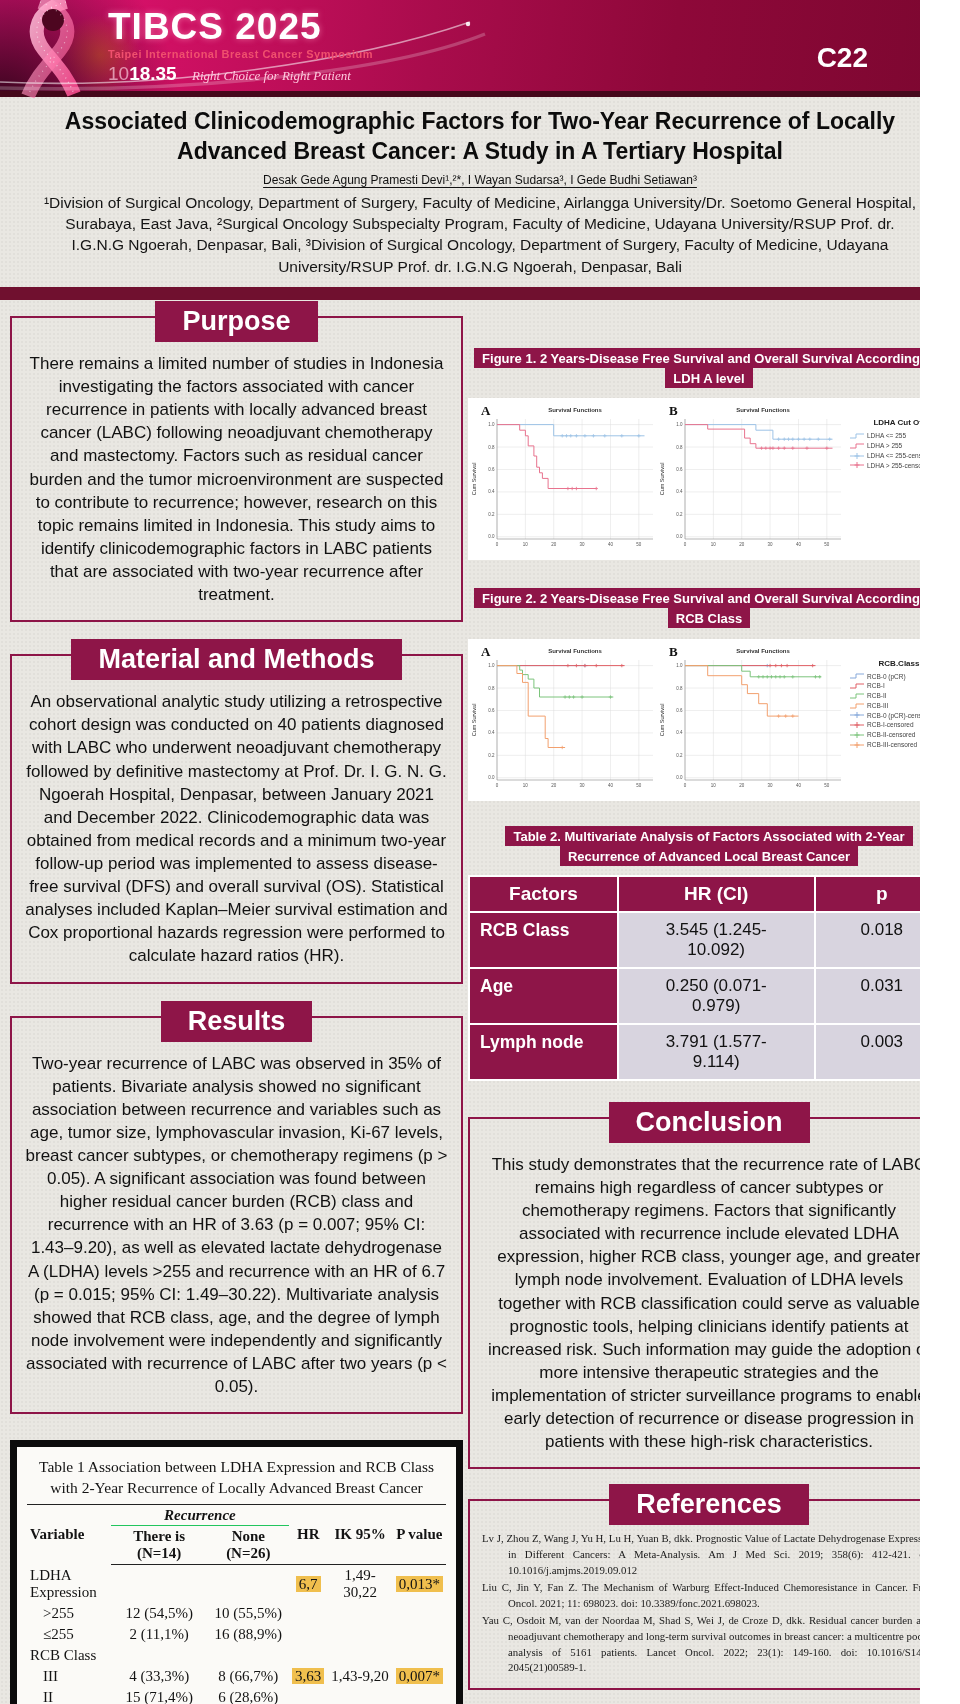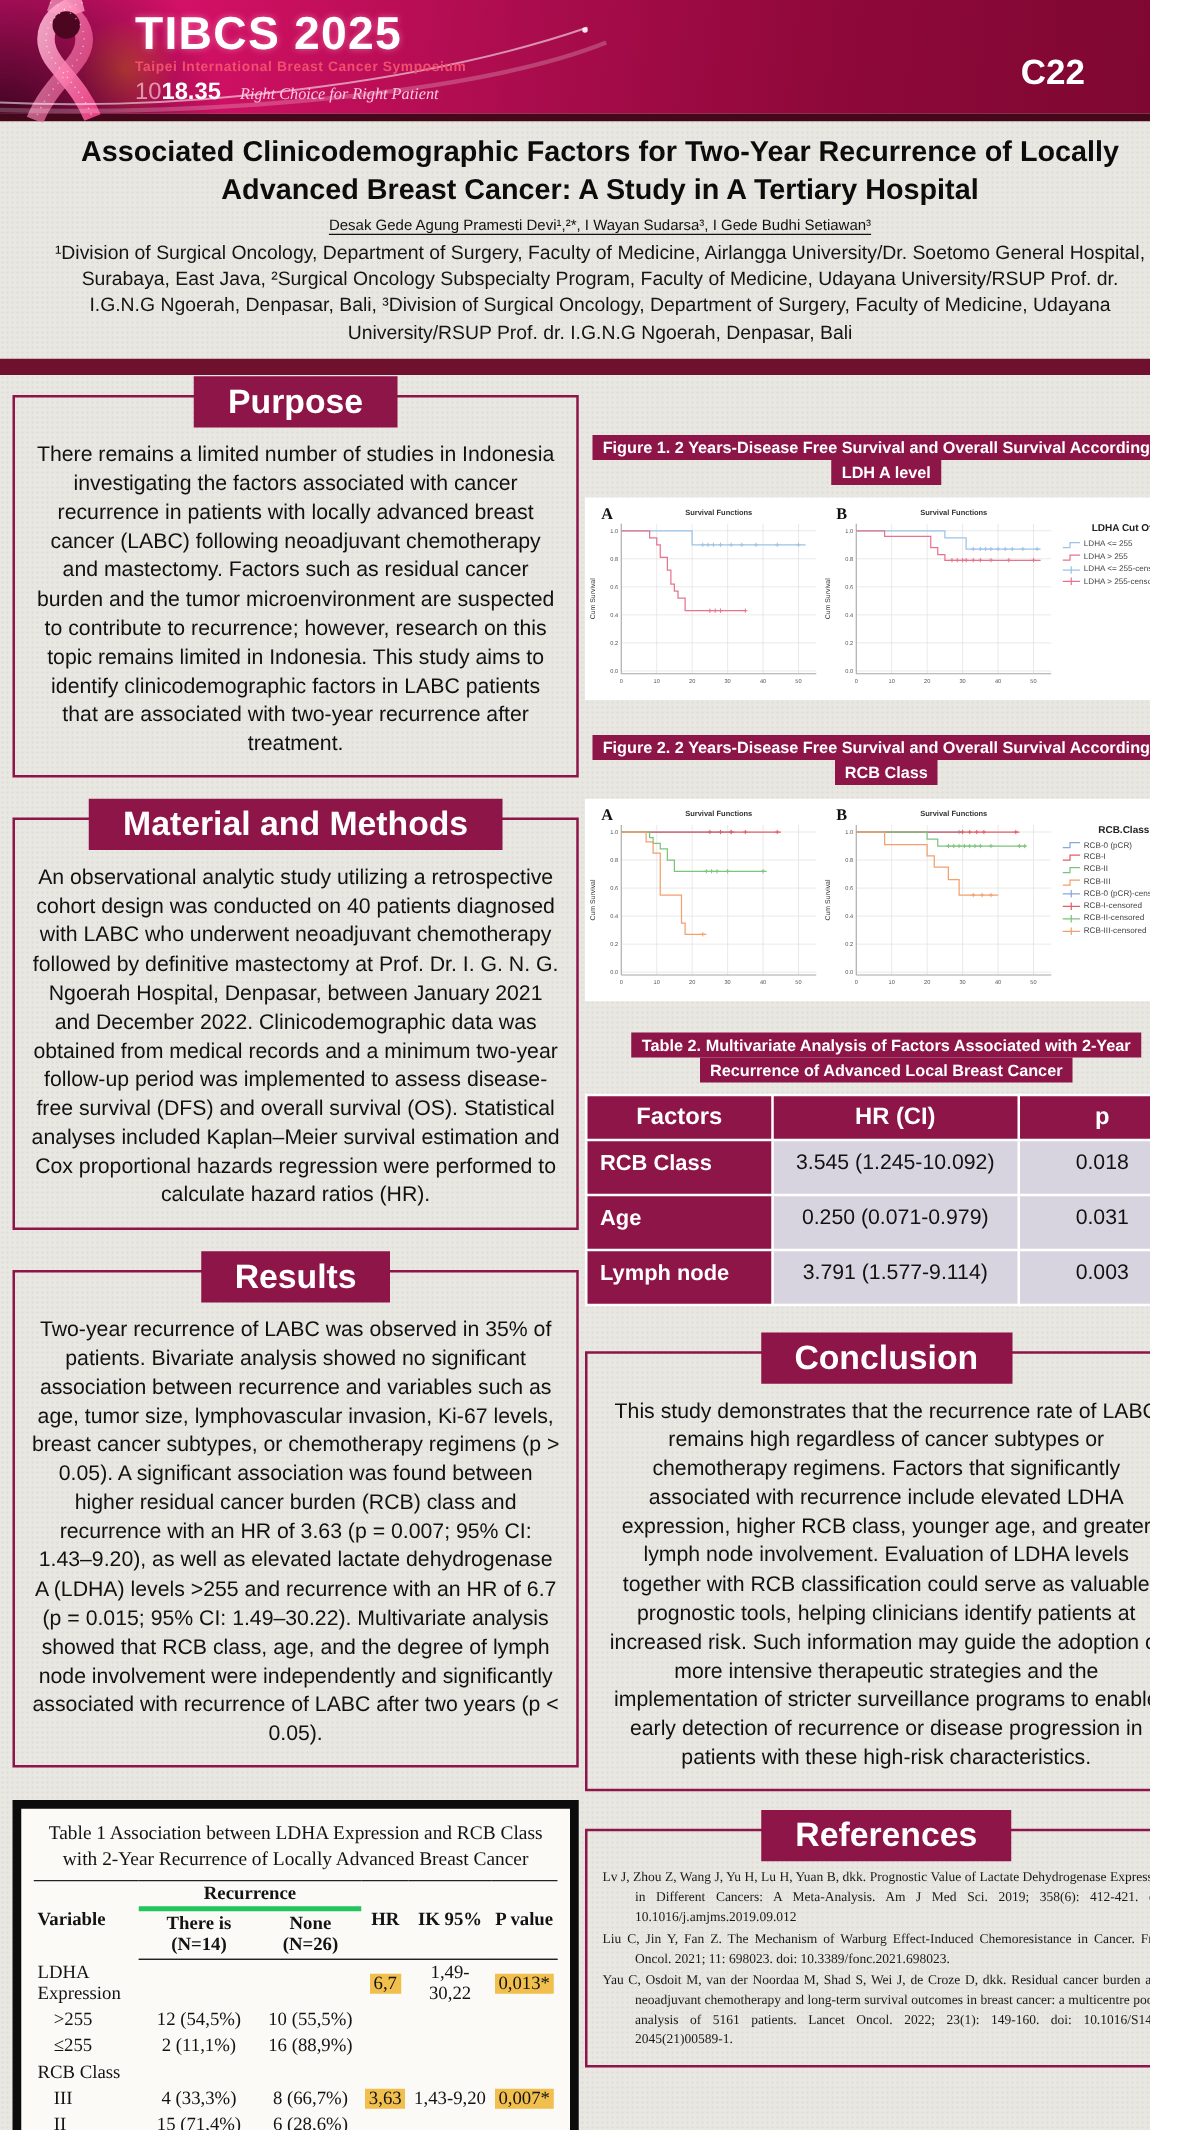--- a/index.html
+++ b/index.html
@@ -67,33 +67,33 @@
   .legend-row svg{flex:0 0 auto;}
 
   
   .t2-wrap{margin-top:8px;}
   table.t2{width:100%;border-collapse:collapse;border:2px solid #3a3a3a;}
   .t2 th,.t2 td{border:2px solid #fff;box-sizing:border-box;}
   .t2 thead th{background:#8e1548;color:#fff;font-size:19px;font-weight:bold;
     padding:6px 4px;text-align:center;}
   .t2 tbody th{background:#8e1548;color:#fff;font-size:17.5px;font-weight:bold;
     text-align:left;padding:7px 10px;vertical-align:top;height:44px;}
-  .t2 tbody td{background:#d8d4df;font-size:17px;padding:7px 0;
+  .t2 tbody td{background:#d8d4df;font-size:17px;padding:7px 24px;
     text-align:center;vertical-align:top;}
   .t2 col.c1{width:31%;} .t2 col.c2{width:41%;} .t2 col.c3{width:28%;}
 
   
   .t1-wrap{margin-top:26px;background:#fbfaf7;border:7px solid #0c0c0c;
     padding:8px 10px 8px;font-family:"Liberation Serif",serif;color:#131313;}
   .t1-title{text-align:center;font-size:15.5px;line-height:1.35;padding:2px 6px 5px;}
   table.t1{width:100%;border-collapse:collapse;font-size:15px;}
   .t1 th,.t1 td{padding:2px 3px;text-align:center;font-weight:normal;vertical-align:top;}
   .t1 thead th{font-weight:bold;vertical-align:middle;}
   .t1 .topline{border-top:1.3px solid #222;}
-  .t1 th.rec{border-bottom:4px solid #22c55e;padding-bottom:1px;}
+  .t1 th.rec{border-bottom:1px solid #22c55e;padding-bottom:1px;font-style:italic;}
   .t1 .hb{border-bottom:1.3px solid #222;}
   .t1 .var-col{text-align:left;width:20%;}
   .t1 td.ind{padding-left:16px;}
   .amber{background:#f0bf4e;padding:0 3px;}
   .t1 td.mid{vertical-align:middle;}
 
   
   .ref-box{border:2.5px solid #8e1548;padding:12px 12px 10px;margin-top:-25px;
     padding-top:30px;font-family:"Liberation Serif",serif;font-size:10.8px;
     line-height:1.45;text-align:justify;color:#1a1a1a;}

